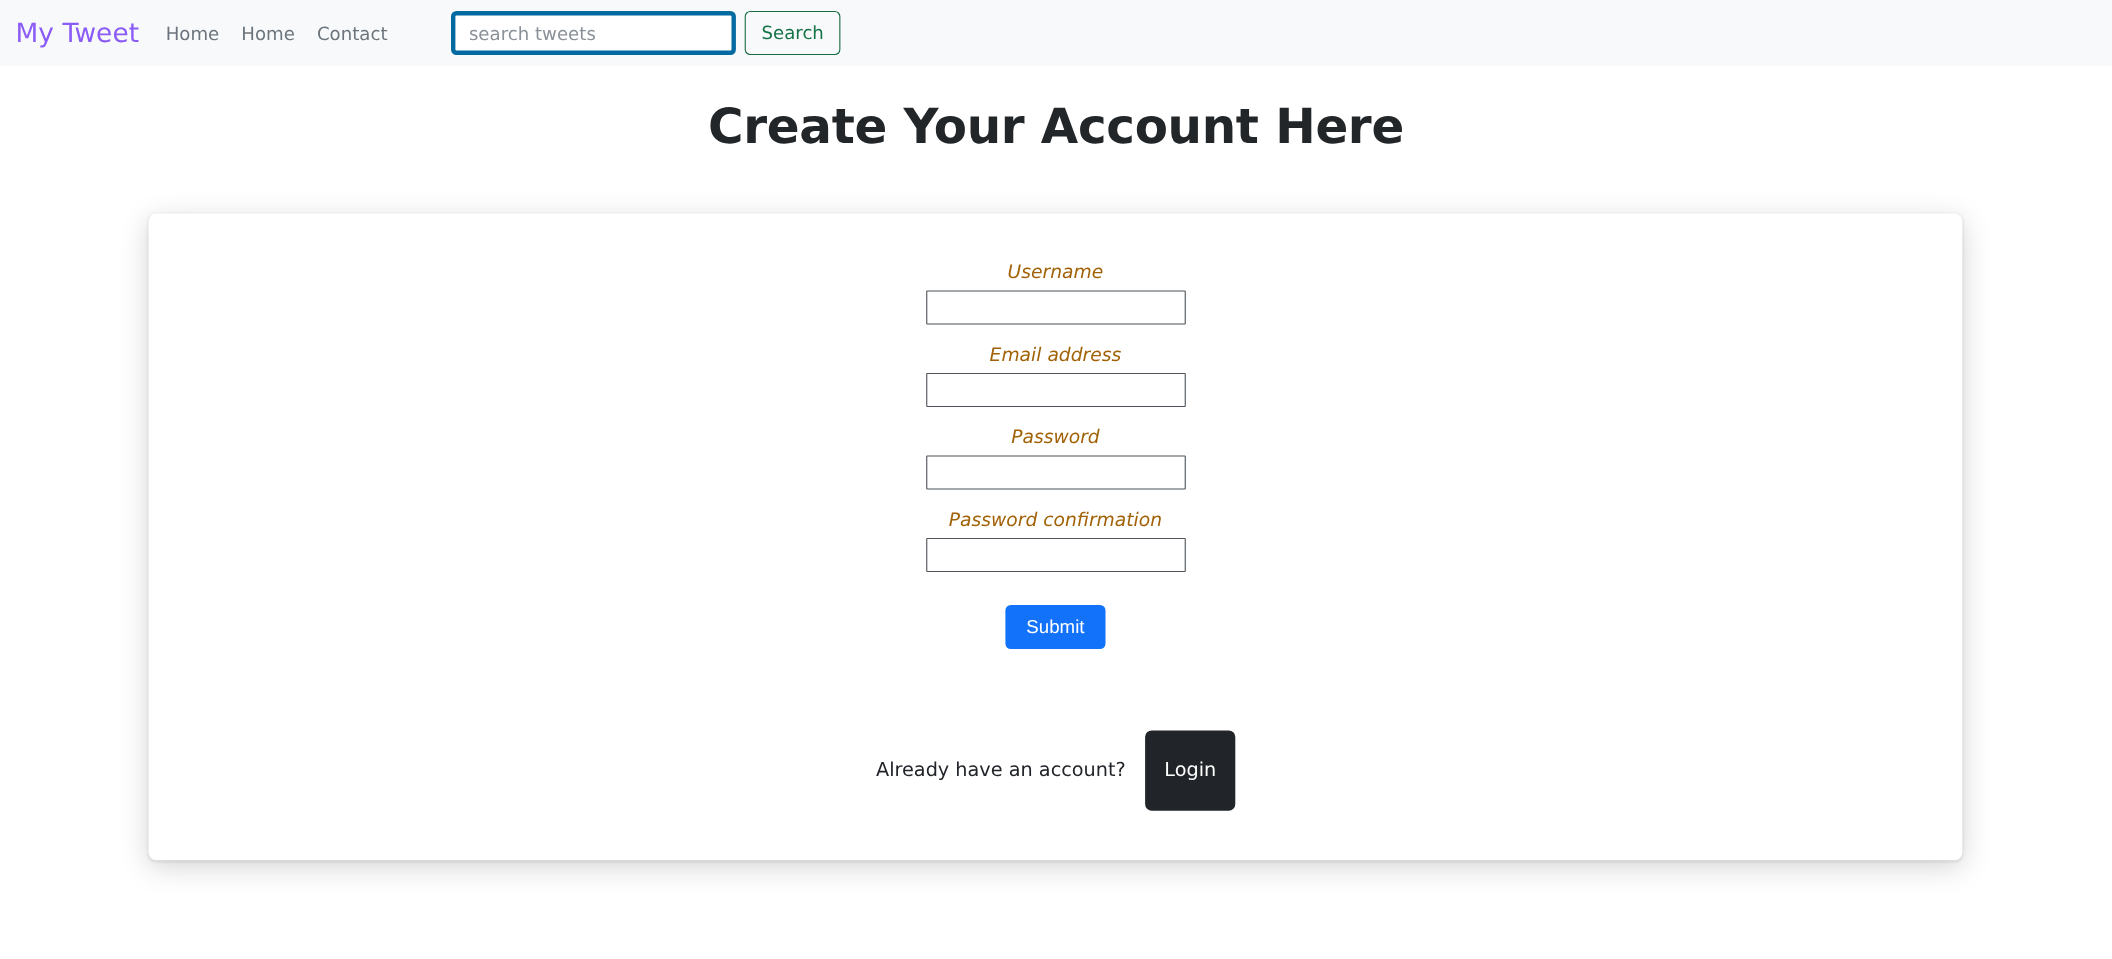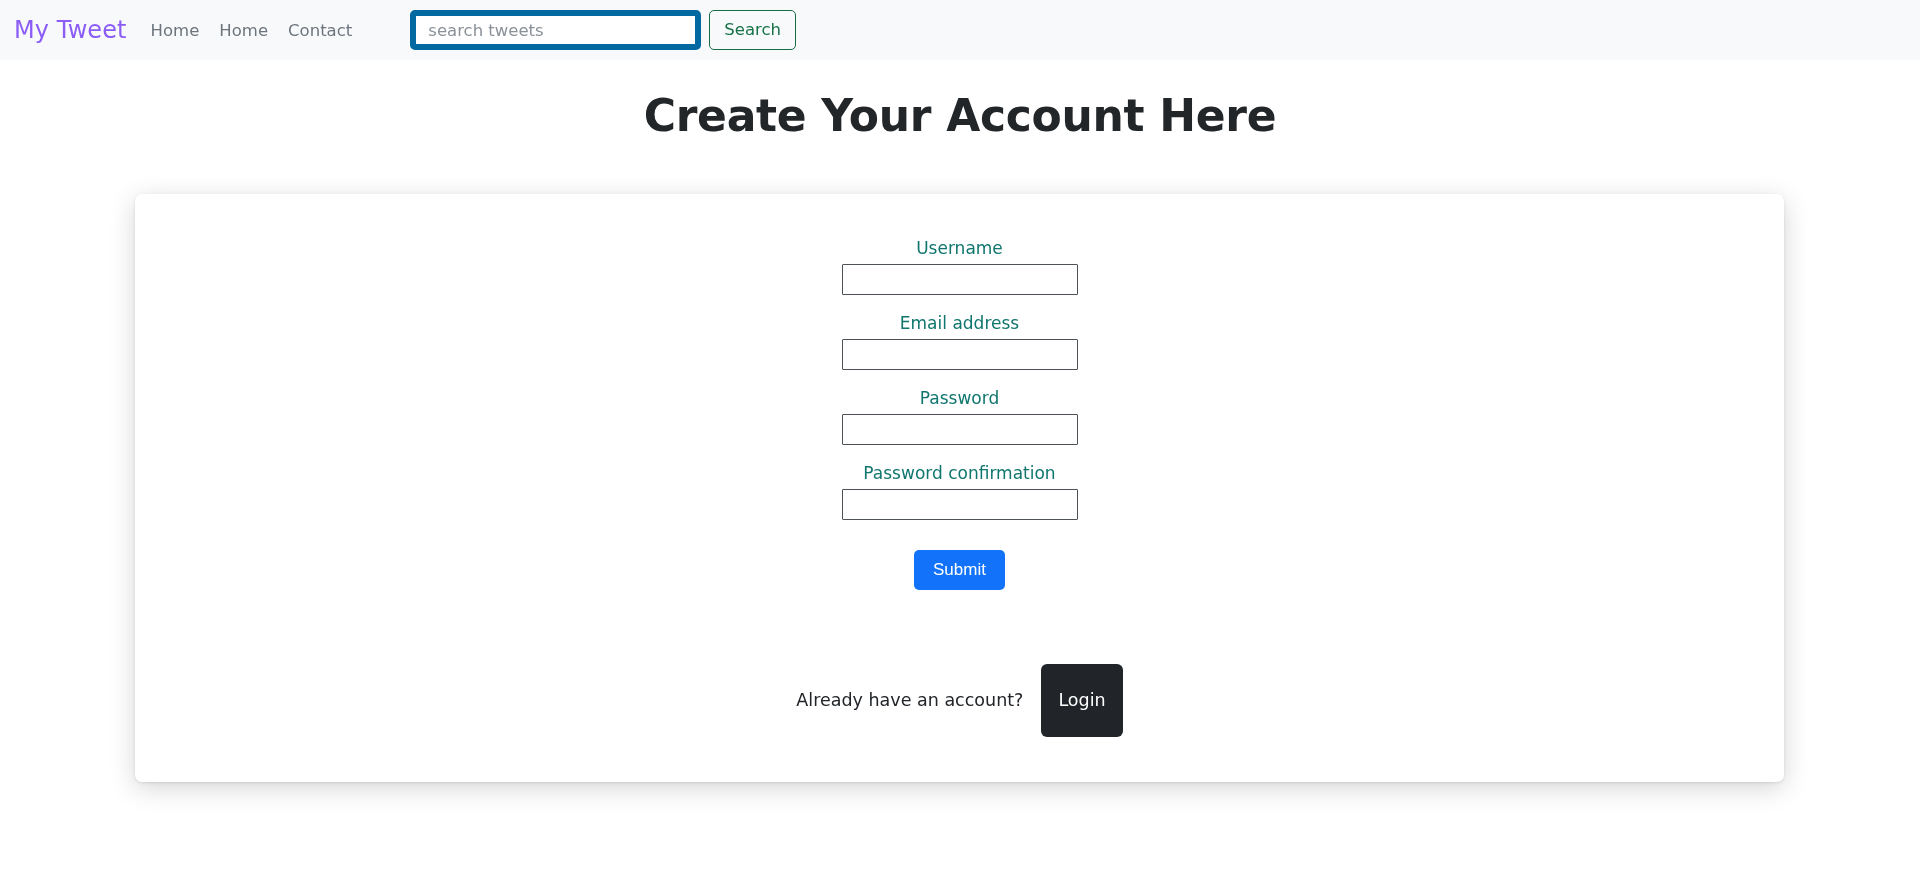--- a/index.html
+++ b/index.html
@@ -39,23 +39,23 @@
     color: #6c757d;
     text-decoration: none;
     white-space: nowrap;
   }
   .search-wrap {
     display: flex;
     align-items: center;
     margin-left: 58px;
   }
   .search-input {
-    width: 291px;
+    width: 259px;
     height: 40px;
-    border: 6px solid #0369a1;
+    border: 4px solid #0369a1;
     border-radius: 5px;
     background: #ffffff;
     font-size: 16.5px;
     color: #0c4a6e;
     padding: 0 12px;
     outline: none;
     font-family: "DejaVu Sans", sans-serif;
   }
   .search-input::placeholder { color: #8a9199; opacity: 1; }
   .search-btn {
@@ -105,23 +105,24 @@
     left: 0; right: 0;
     top: 44px;
     display: flex;
     flex-direction: column;
     align-items: center;
   }
   .field { margin-bottom: 18px; text-align: center; }
   .field-label {
     display: block;
     font-size: 17px;
-    color: #0f766e;
+    color: #a16207;
     margin-bottom: 6px;
     text-align: center;
+    font-style: italic;
   }
   .field-input {
     display: block;
     width: 236px;
     height: 31px;
     border: 1px solid #4c5257;
     border-radius: 1px;
     background: #ffffff;
     outline: none;
     font-size: 15px;

